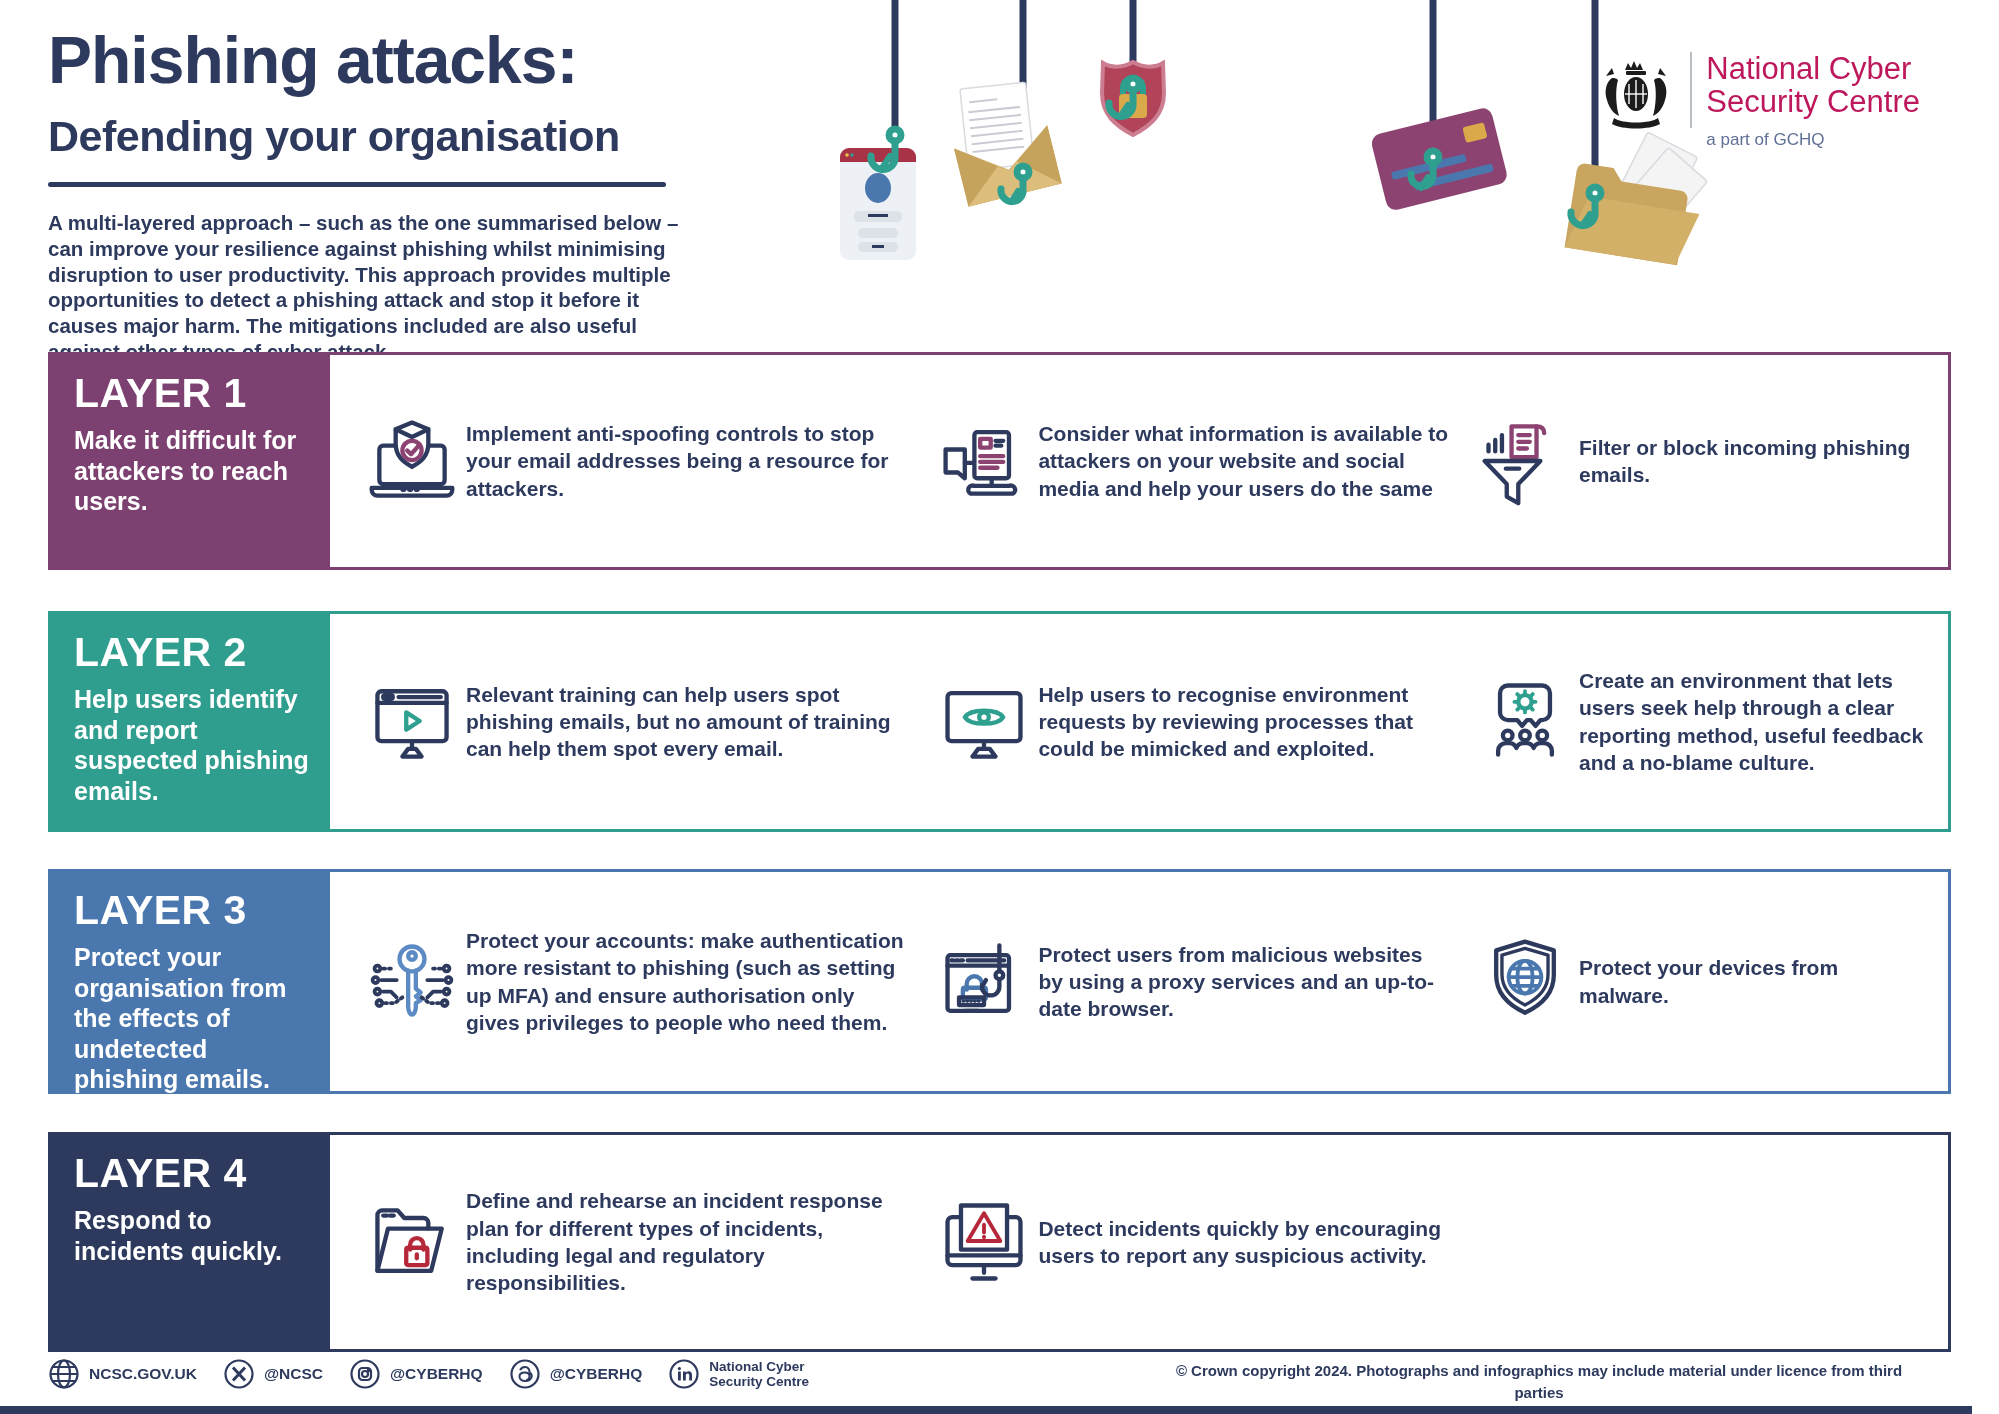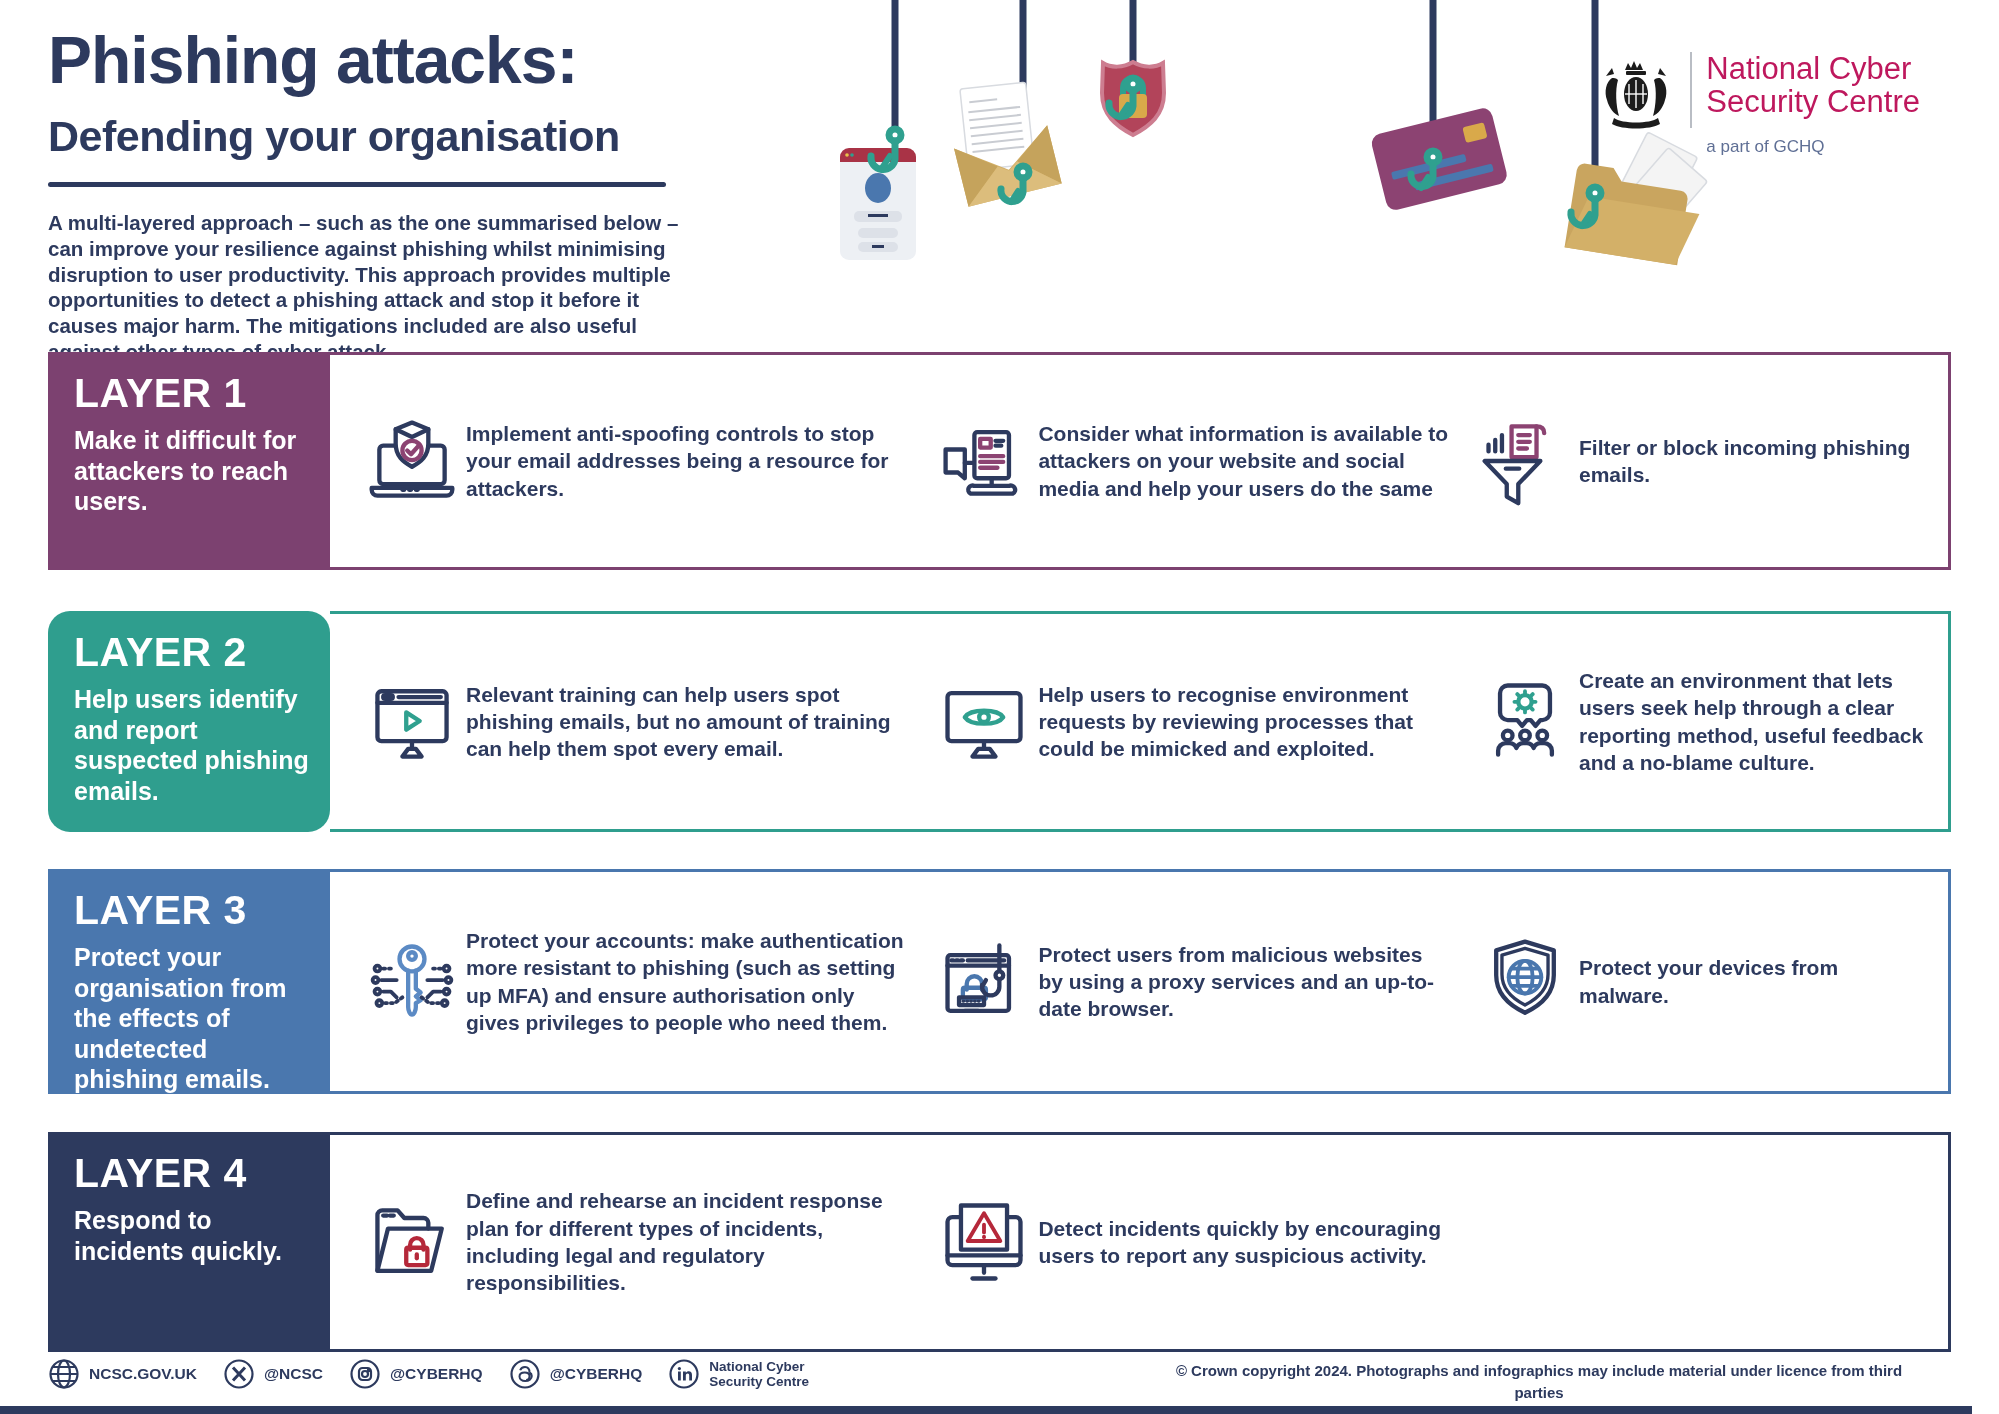--- a/index.html
+++ b/index.html
@@ -10,34 +10,34 @@
   .title{position:absolute;left:48px;top:22px;font-size:66px;font-weight:bold;letter-spacing:-1px;}
   .subtitle{position:absolute;left:48px;top:112px;font-size:43px;font-weight:bold;letter-spacing:-0.5px;}
   .title-rule{position:absolute;left:48px;top:182px;width:618px;height:5px;background:#2d3a5e;border-radius:3px;}
   .intro{position:absolute;left:48px;top:210px;width:648px;font-size:20.5px;font-weight:bold;line-height:1.26;}
 
   
   .logo{position:absolute;right:52px;top:52px;display:flex;align-items:flex-start;}
   .logo-arms{margin-right:14px;margin-top:4px;}
   .logo-divider{width:2px;height:76px;background:#b9bdc4;margin-right:14px;}
   .logo-text{font-size:31px;line-height:1.08;color:#be185d;font-weight:400;}
-  .logo-tag{font-size:17px;color:#5f6f95;margin-top:18px;font-weight:400;}
+  .logo-tag{font-size:17px;color:#5f6f95;margin-top:11px;font-weight:400;}
 
   
   .illus{position:absolute;left:690px;top:0;}
 
   
   .row{position:absolute;left:48px;width:1903px;display:flex;box-sizing:border-box;}
   .row .label{width:282px;flex:0 0 282px;color:#fff;display:flex;flex-direction:column;
               padding:18px 20px 18px 26px;box-sizing:border-box;}
   .label-title{font-size:41px;font-weight:bold;letter-spacing:0.5px;margin-bottom:8px;}
   .label-desc{font-size:25px;font-weight:bold;line-height:1.22;}
   .row .content{flex:1;background:#fff;display:flex;align-items:center;padding-left:28px;box-sizing:border-box;}
   .row1{top:352px;height:218px;}  .row1 .label{background:#7c4170;} .row1 .content{border:3px solid #7c4170;border-left:none;}
-  .row2{top:611px;height:221px;}  .row2 .label{background:#2f9e8e;border-radius:22px;} .row2 .content{border:3px solid #2f9e8e;border-left:none;}
+  .row2{top:611px;height:221px;}  .row2 .label{background:#2f9e8e;} .row2 .content{border:3px solid #2f9e8e;border-left:none;}
   .row3{top:869px;height:225px;}  .row3 .label{background:#4a77ae;} .row3 .content{border:3px solid #4a77ae;border-left:none;}
   .row4{top:1132px;height:220px;} .row4 .label{background:#2d3a5e;} .row4 .content{border:3px solid #2d3a5e;border-left:none;}
   .col{display:flex;align-items:center;box-sizing:border-box;padding-right:22px;}
   .col1{width:36%;} .col2{width:34%;} .col3{width:30%;}
   .col .icn{flex:0 0 108px;display:flex;justify-content:center;}
   .col .txt{font-size:21px;font-weight:bold;line-height:1.3;}
 
   
   .footer{position:absolute;left:48px;top:1358px;display:flex;align-items:center;}
   .soc{display:flex;align-items:center;margin-right:26px;}

